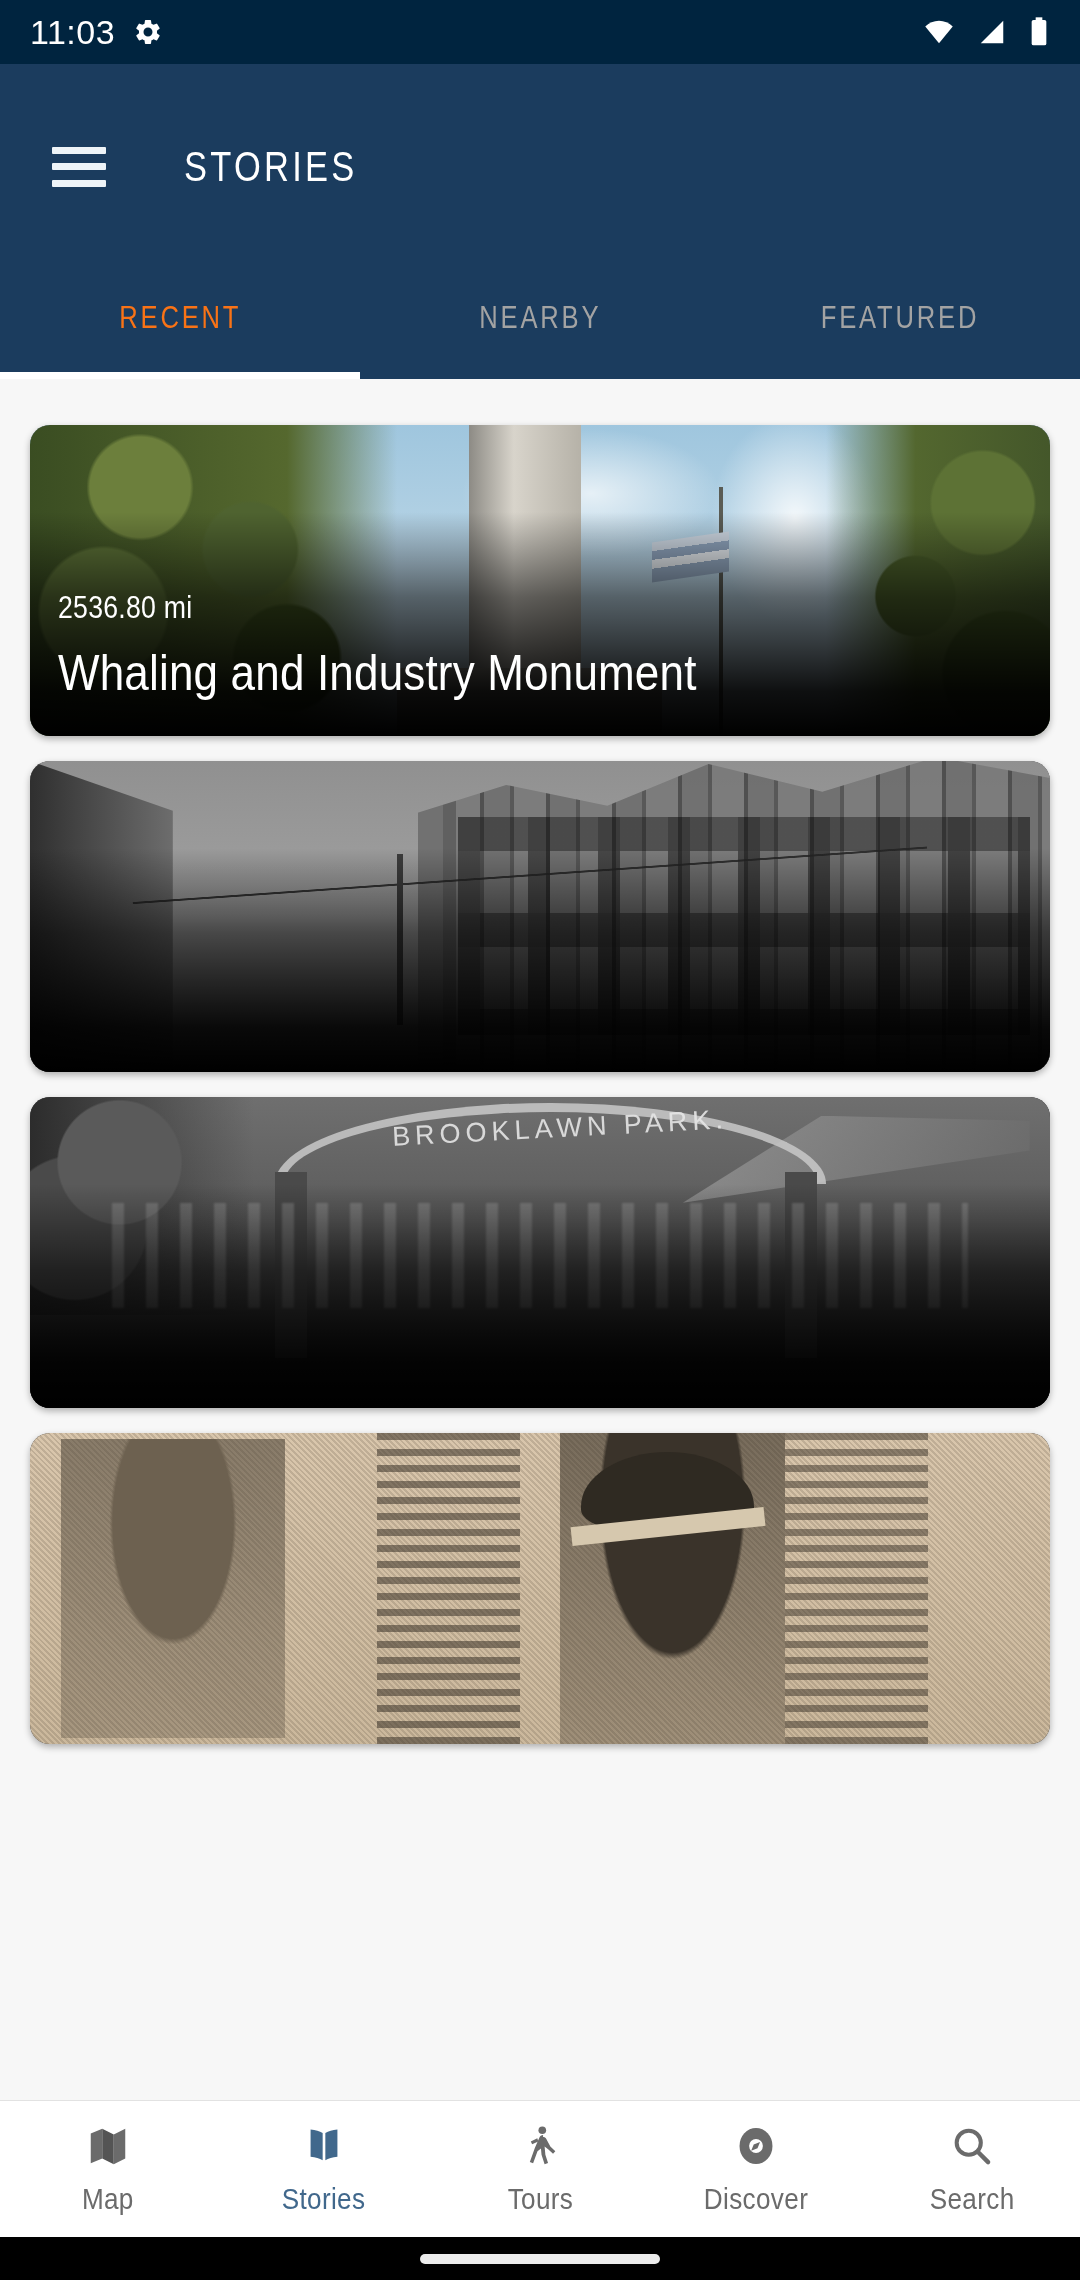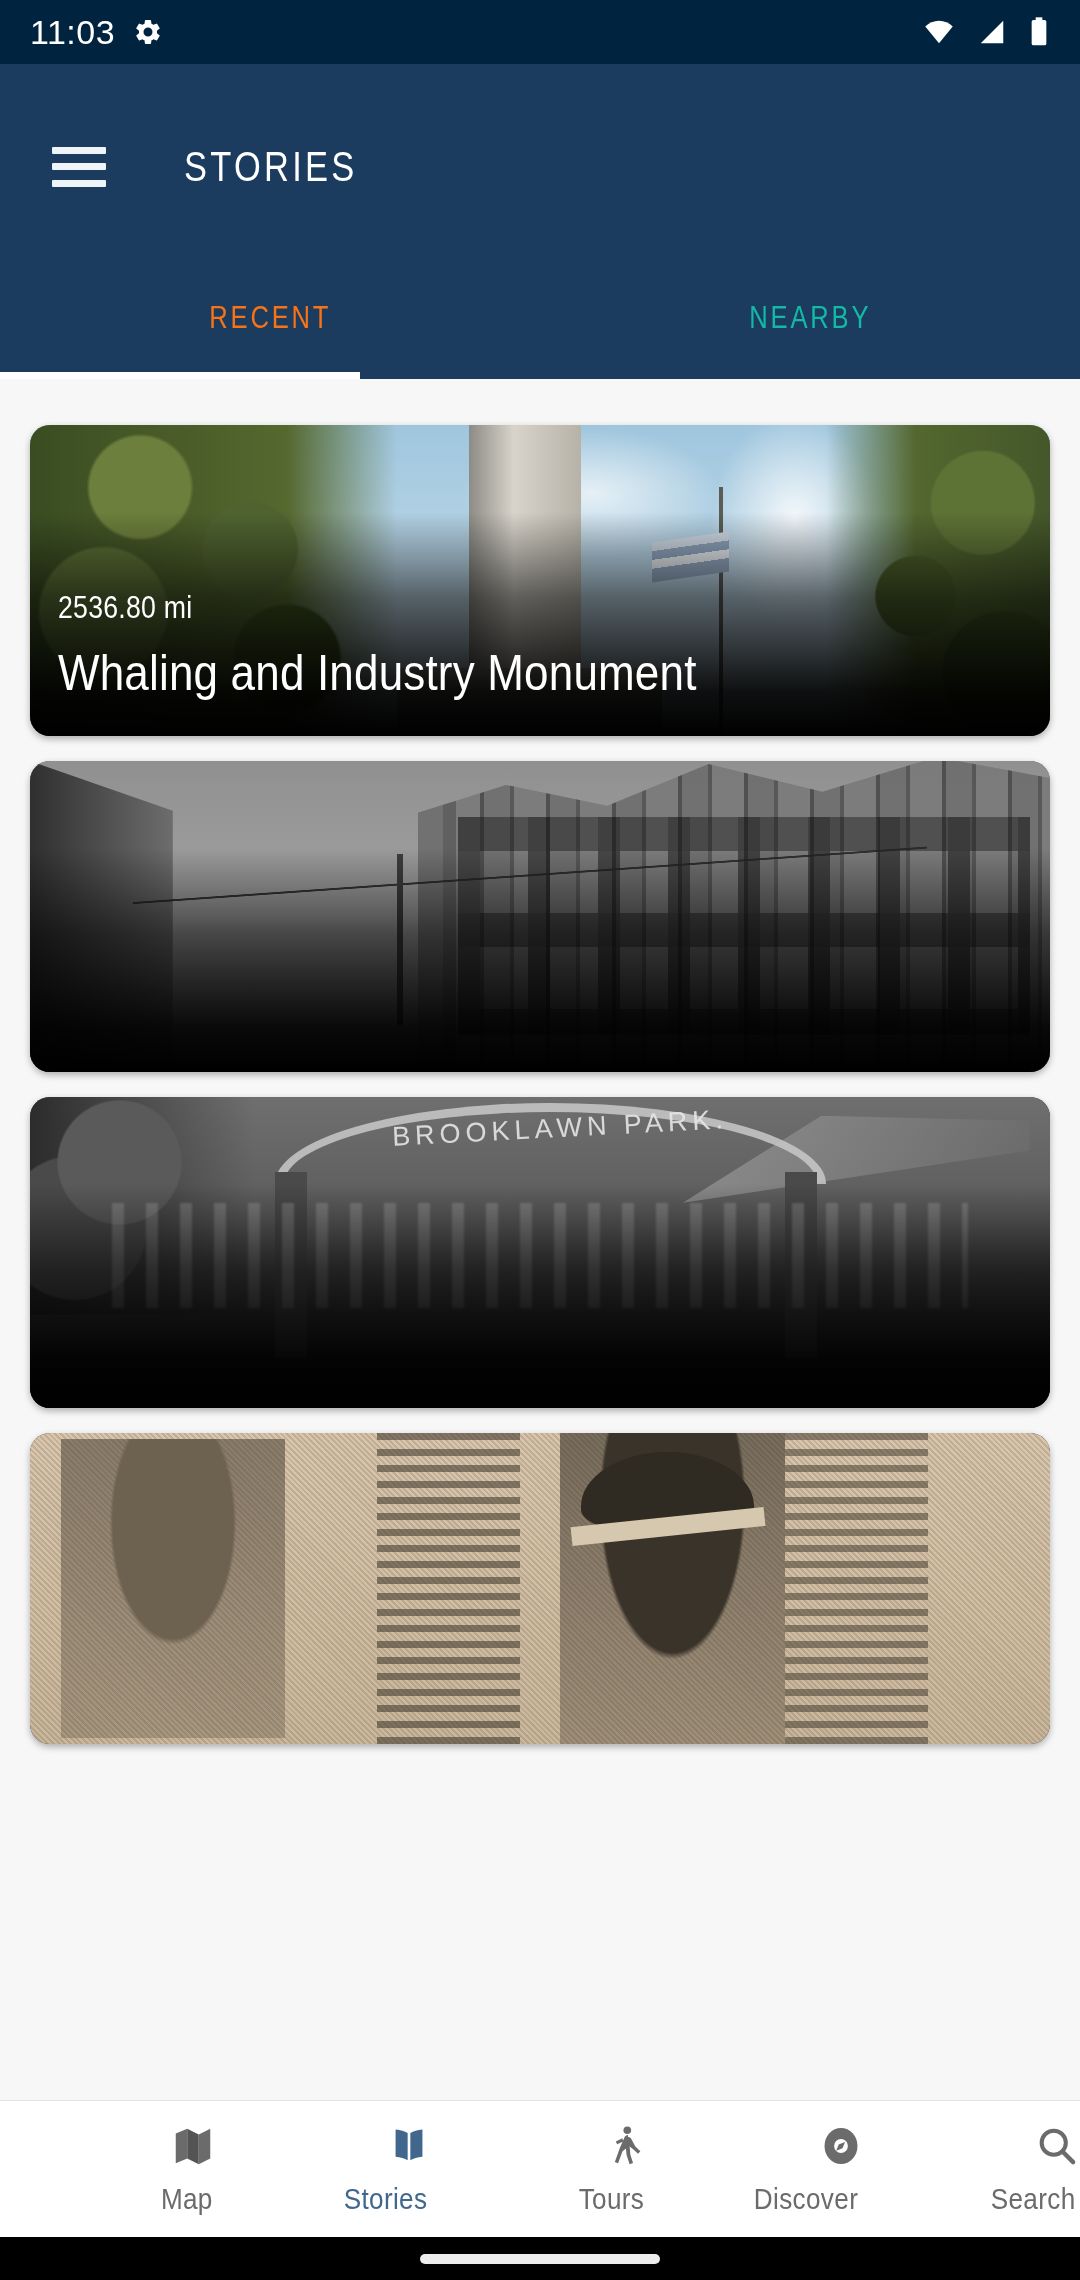--- a/index.html
+++ b/index.html
@@ -36,21 +36,21 @@
     font-family:"Liberation Sans Narrow","Liberation Sans",sans-serif;
     transform:scaleX(.82); transform-origin:left center; font-weight:400;
   }
 
   
   .tabs {
     background:#1b3c5e; height:110px; display:flex; position:relative;
   }
   .tab {
     flex:1; display:flex; align-items:center; justify-content:center;
-    font-size:32px; letter-spacing:3.5px; color:#14b8a6;
+    font-size:32px; letter-spacing:3.5px; color:#a3a3a3;
     font-family:"Liberation Sans Narrow","Liberation Sans",sans-serif;
     cursor:pointer; padding-bottom:14px;
   }
   .tab span { transform:scaleX(.80); display:inline-block; }
   .tab.active { color:#f97316; }
   .tab-indicator {
     position:absolute; bottom:0; left:0; width:33.33%; height:7px; background:#ffffff;
   }
 
   
@@ -231,21 +231,21 @@
     background:repeating-linear-gradient(to bottom, rgba(60,52,42,.5) 0 7px, rgba(0,0,0,0) 7px 16px);
   }
 
   
   .bottomnav {
     position:absolute; left:0; right:0; bottom:43px; height:137px;
     background:#ffffff; display:flex; align-items:center;
     border-top:1px solid #e2e2e2;
   }
   .navitem {
-    flex:1; display:flex; flex-direction:column; align-items:flex-end;
+    flex:1; display:flex; flex-direction:column; align-items:center;
     gap:14px; cursor:pointer;
   }
   .navicon { width:46px; height:46px; display:block; }
   .navlabel {
     font-size:29px; color:#6b6b6b; letter-spacing:.4px;
     font-family:"Liberation Sans Narrow","Liberation Sans",sans-serif;
     transform:scaleX(.9);
   }
   .navitem.active .navlabel { color:#41688c; }
 
@@ -288,20 +288,23 @@
   </div>
   <div class="appbar-title">STORIES</div>
 </div>
 
 <div class="tabs">
   <div class="tab active">
     <span>RECENT</span>
   </div>
   <div class="tab">
     <span>NEARBY</span>
+  </div>
+  <div class="tab">
+    <span>FEATURED</span>
   </div>
   <div class="tab-indicator"></div>
 </div>
 
 <div class="list">
 
   <div class="card">
     <div class="card-img img-monument">
       <div class="monu-tree-l"></div>
       <div class="monu-tree-r"></div>

